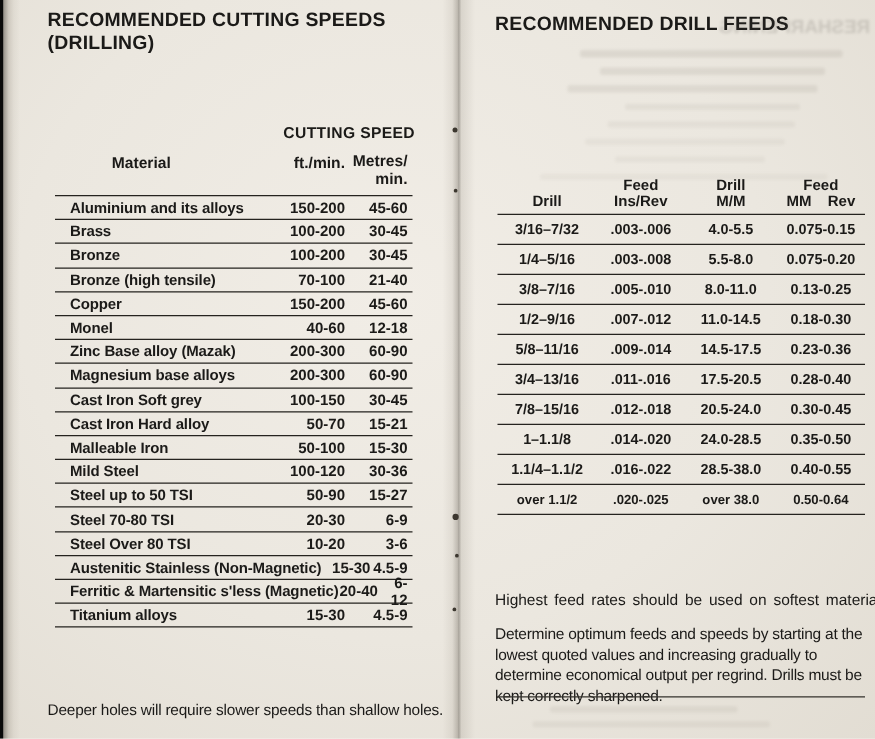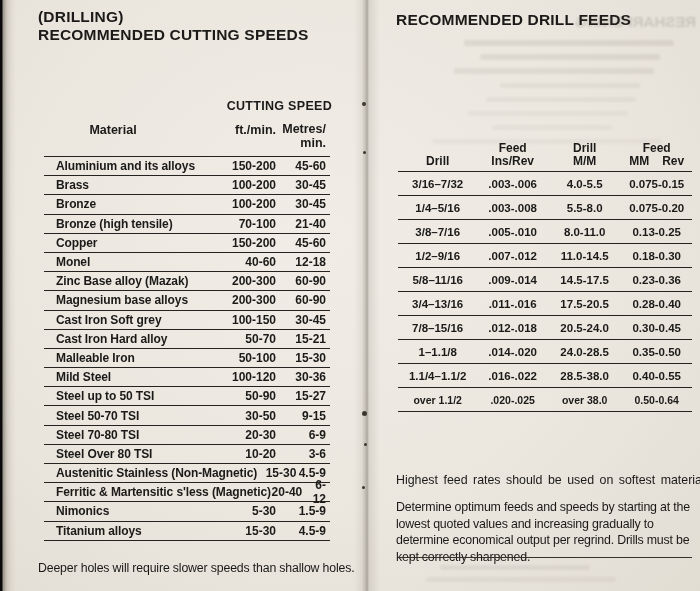--- a/index.html
+++ b/index.html
@@ -64,22 +64,22 @@
 <div class="left-edge"></div>
 <div class="gutter"></div>
 <div class="gutter-dot" style="left:362px; top:102px;"></div>
 <div class="gutter-dot" style="left:363px; top:151px; width:3px; height:3px;"></div>
 <div class="gutter-dot" style="left:362px; top:411px; width:5px; height:5px;"></div>
 <div class="gutter-dot" style="left:364px; top:443px; width:3px; height:3px;"></div>
 <div class="gutter-dot" style="left:362px; top:486px; width:3px; height:3px;"></div>
 
 <div class="page page-left">
   <div class="doc-title">
+    <div>RECOMMENDED CUTTING SPEEDS</div>
     <div>(DRILLING)</div>
-    <div>RECOMMENDED CUTTING SPEEDS</div>
   </div>
 
   <div class="cutting-speed-label">CUTTING SPEED</div>
 
   <div class="lhead">
     <span class="h-name">Material</span>
     <span class="h-ft">ft./min.</span>
     <span class="h-m">
       <span>Metres/</span><br>
       <span>min.</span>
@@ -146,48 +146,38 @@
         <span class="cell-material">Mild Steel</span>
         <span class="cell-ft">100-120</span>
         <span class="cell-m">30-36</span>
       </div>
       <div class="lrow">
         <span class="cell-material">Steel up to 50 TSI</span>
         <span class="cell-ft">50-90</span>
         <span class="cell-m">15-27</span>
       </div>
       <div class="lrow">
-        <span class="cell-material">Steel 50-70 TSI</span>
-        <span class="cell-ft">30-50</span>
-        <span class="cell-m">9-15</span>
-      </div>
-      <div class="lrow">
         <span class="cell-material">Steel 70-80 TSI</span>
         <span class="cell-ft">20-30</span>
         <span class="cell-m">6-9</span>
       </div>
       <div class="lrow">
         <span class="cell-material">Steel Over 80 TSI</span>
         <span class="cell-ft">10-20</span>
         <span class="cell-m">3-6</span>
       </div>
       <div class="lrow">
         <span class="cell-material">Austenitic Stainless (Non-Magnetic)</span>
         <span class="cell-ft">15-30</span>
         <span class="cell-m">4.5-9</span>
       </div>
       <div class="lrow">
         <span class="cell-material">Ferritic &amp; Martensitic s'less (Magnetic)</span>
         <span class="cell-ft">20-40</span>
         <span class="cell-m">6-12</span>
-      </div>
-      <div class="lrow">
-        <span class="cell-material">Nimonics</span>
-        <span class="cell-ft">5-30</span>
-        <span class="cell-m">1.5-9</span>
       </div>
       <div class="lrow">
         <span class="cell-material">Titanium alloys</span>
         <span class="cell-ft">15-30</span>
         <span class="cell-m">4.5-9</span>
       </div>
     </div>
 
   <div class="lfoot">Deeper holes will require slower speeds than shallow holes.</div>
 </div>

